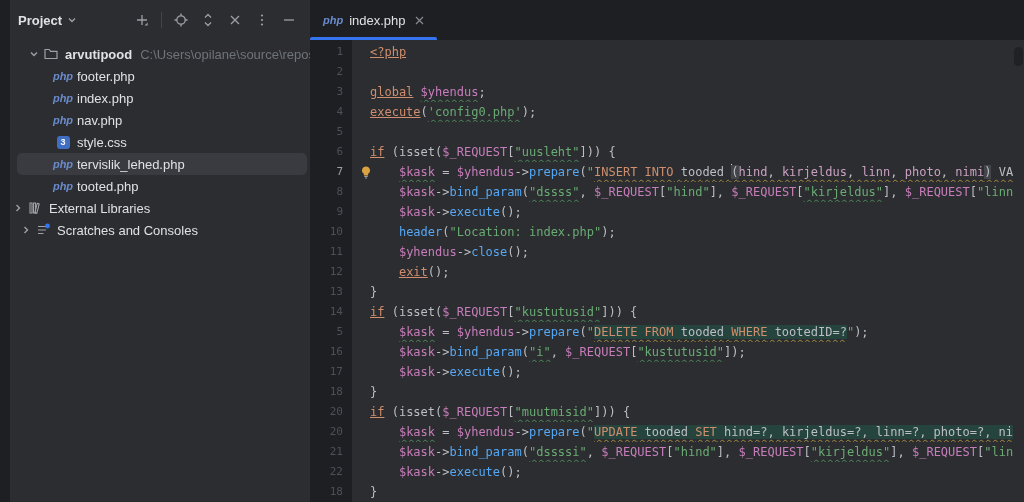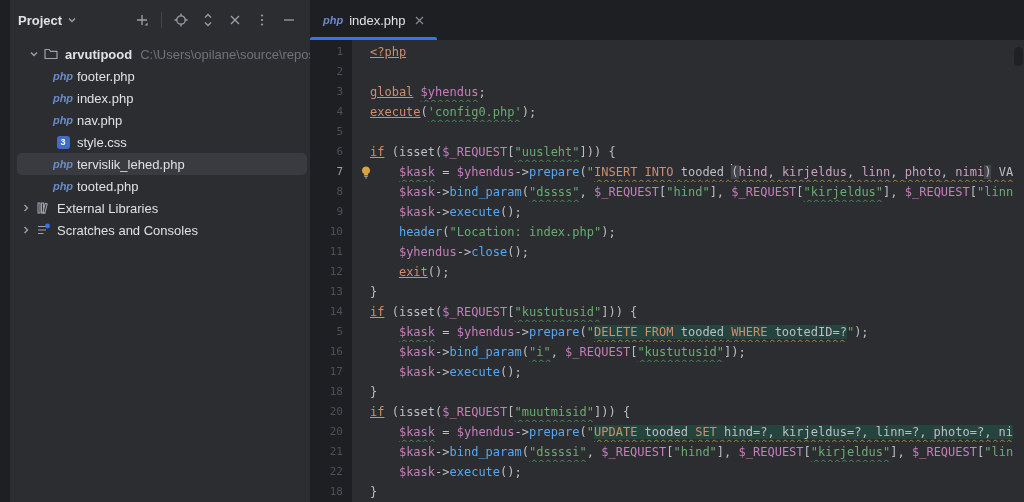--- a/index.html
+++ b/index.html
@@ -181,21 +181,21 @@
           </span>
           <span class="tree-label">tervislik_lehed.php</span>
         </div>
         <div class="tree-row" style="padding-left: 28px;">
           <span class="chev-slot"></span>
           <span class="icon-slot">
             <span class="php-badge">php</span>
           </span>
           <span class="tree-label">tooted.php</span>
         </div>
-        <div class="tree-row" style="padding-left: 8px;">
+        <div class="tree-row" style="padding-left: 0;">
           <span class="chev-slot">
             <svg width="10" height="10" viewBox="0 0 10 10">
               <path d="M3.5 2 L6.5 5 L3.5 8" fill="none" stroke="#9da0a6" stroke-width="1.4"></path>
             </svg>
           </span>
           <span class="icon-slot">
             <svg width="16" height="16" viewBox="0 0 16 16">
               <path d="M3 3h2v10H3z M6.5 3h2v10h-2z" fill="none" stroke="#9da1a8" stroke-width="1.1"></path>
               <path d="M10.2 3.4l2 .5-2.4 9.4-2-.5z" fill="none" stroke="#9da1a8" stroke-width="1.1"></path>
             </svg>

